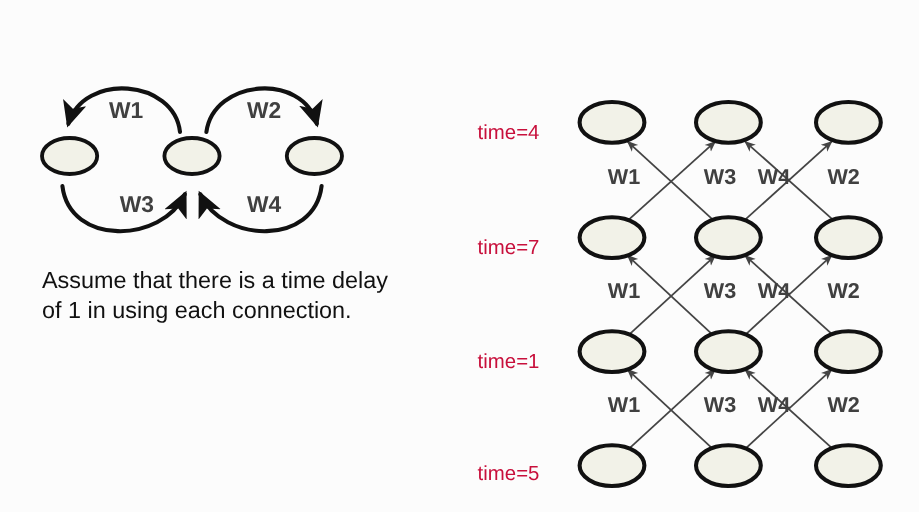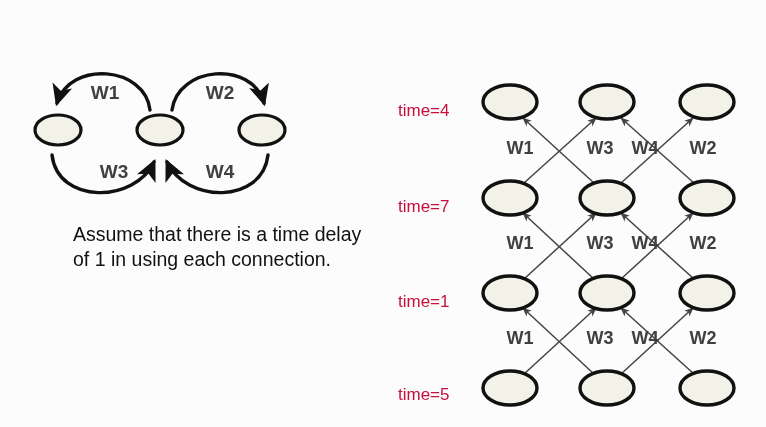--- a/index.html
+++ b/index.html
@@ -26,21 +26,20 @@
   .wlabel.small{font-size:18px;}
 
   .tlabel{
     position:absolute;color:#c8103c;font-size:17px;
     transform:translate(0,-50%);white-space:nowrap;
   }
 
   .para{
     position:absolute;color:#111;font-size:19.5px;line-height:25px;
     width:300px;
-    margin-left:38px;
   }
 
   .watermark{
     position:absolute;left:222px;top:206px;
     font-family:"Liberation Serif", serif;
     font-size:21px;color:#e2e2e2;letter-spacing:1.2px;white-space:nowrap;
     user-select:none;
   }
 </style>
 </head>

